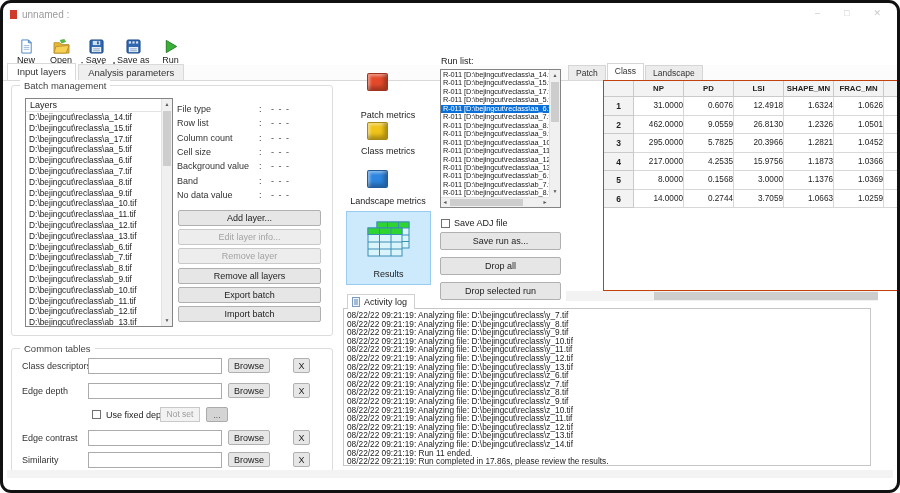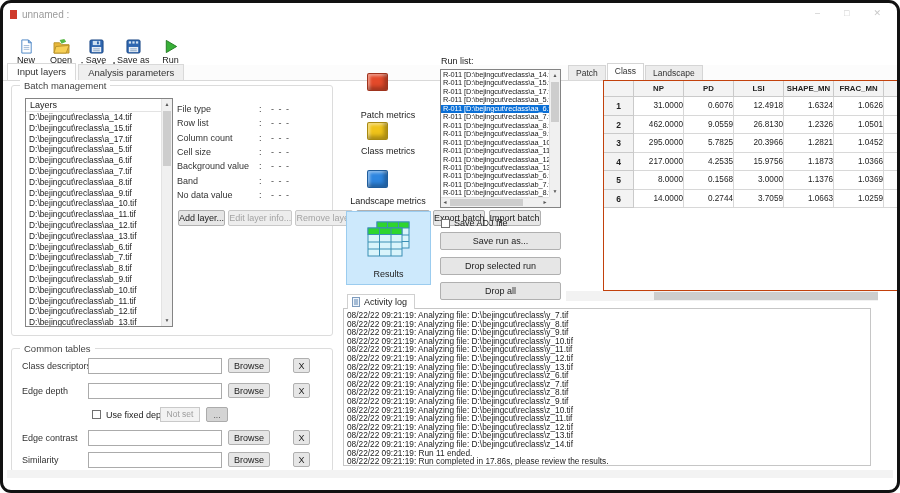--- a/index.html
+++ b/index.html
@@ -39,21 +39,21 @@
   .list-item { font-size:8.4px; line-height:10.8px; padding-left:3px; white-space:nowrap; color:#222; overflow:hidden; }
   .vscroll { position:absolute; top:0; bottom:0; right:0; width:11px; background:#f0f0f0; border-left:1px solid #e3e3e3; }
   .vscroll .arr { position:absolute; left:0; width:100%; text-align:center; font-size:5px; color:#555; height:9px; line-height:9px; }
   .arr.up { top:1px; } .arr.down { bottom:1px; }
   .vthumb { position:absolute; left:1px; right:1px; background:#cdcdcd; }
 
   
   .info-rows { position:absolute; left:165px; top:16px; width:150px; }
   .info-row { display:flex; height:14.3px; font-size:9px; color:#333; align-items:center; }
   .il { width:82px; } .ic { width:12px; } .iv { letter-spacing:1px; color:#444; }
-  .batch-buttons { position:absolute; left:166px; top:124px; width:143px; display:flex; gap:3.2px; }
+  .batch-buttons { position:absolute; left:166px; top:124px; width:143px; display:flex; flex-direction:column; gap:3.2px; }
   .btn { font-family:inherit; font-size:9px; color:#222; background:#e6e6e6; border:1px solid #b0b0b0; border-radius:2px; height:16px; white-space:nowrap; }
   .btn.disabled { color:#a3a3a3; background:#ededed; border-color:#c9c9c9; }
 
   
   .ct-row { position:absolute; left:0; width:100%; height:16px; }
   .ct-label { position:absolute; left:10px; top:3px; font-size:9px; color:#333; }
   .ct-input { position:absolute; left:76px; top:0; width:134px; height:16px; border:1px solid #ababab; background:#fff; font-size:9px; padding:0 2px; }
   .ct-browse { position:absolute; left:216px; top:0; width:42px; height:15px; }
   .ct-x { position:absolute; left:281px; top:0; width:17px; height:15px; }
   .checkbox { display:inline-block; width:9px; height:9px; border:1px solid #707070; background:#fff; }
@@ -379,22 +379,22 @@
   </div>
 
   <div id="save-adj-row">
     <span class="checkbox"></span>
     <span>Save ADJ file</span>
   </div>
 
   <div id="run-buttons">
 
   <button class="btn">Save run as...</button>
+      <button class="btn">Drop all</button>
       <button class="btn">Drop selected run</button>
-      <button class="btn">Drop all</button>
     </div>
 
   <div id="results-tabs">
 
   <span class="rtab">Patch</span>
       <span class="rtab active">Class</span>
       <span class="rtab">Landscape</span>
     </div>
 
   <div id="results-grid">

